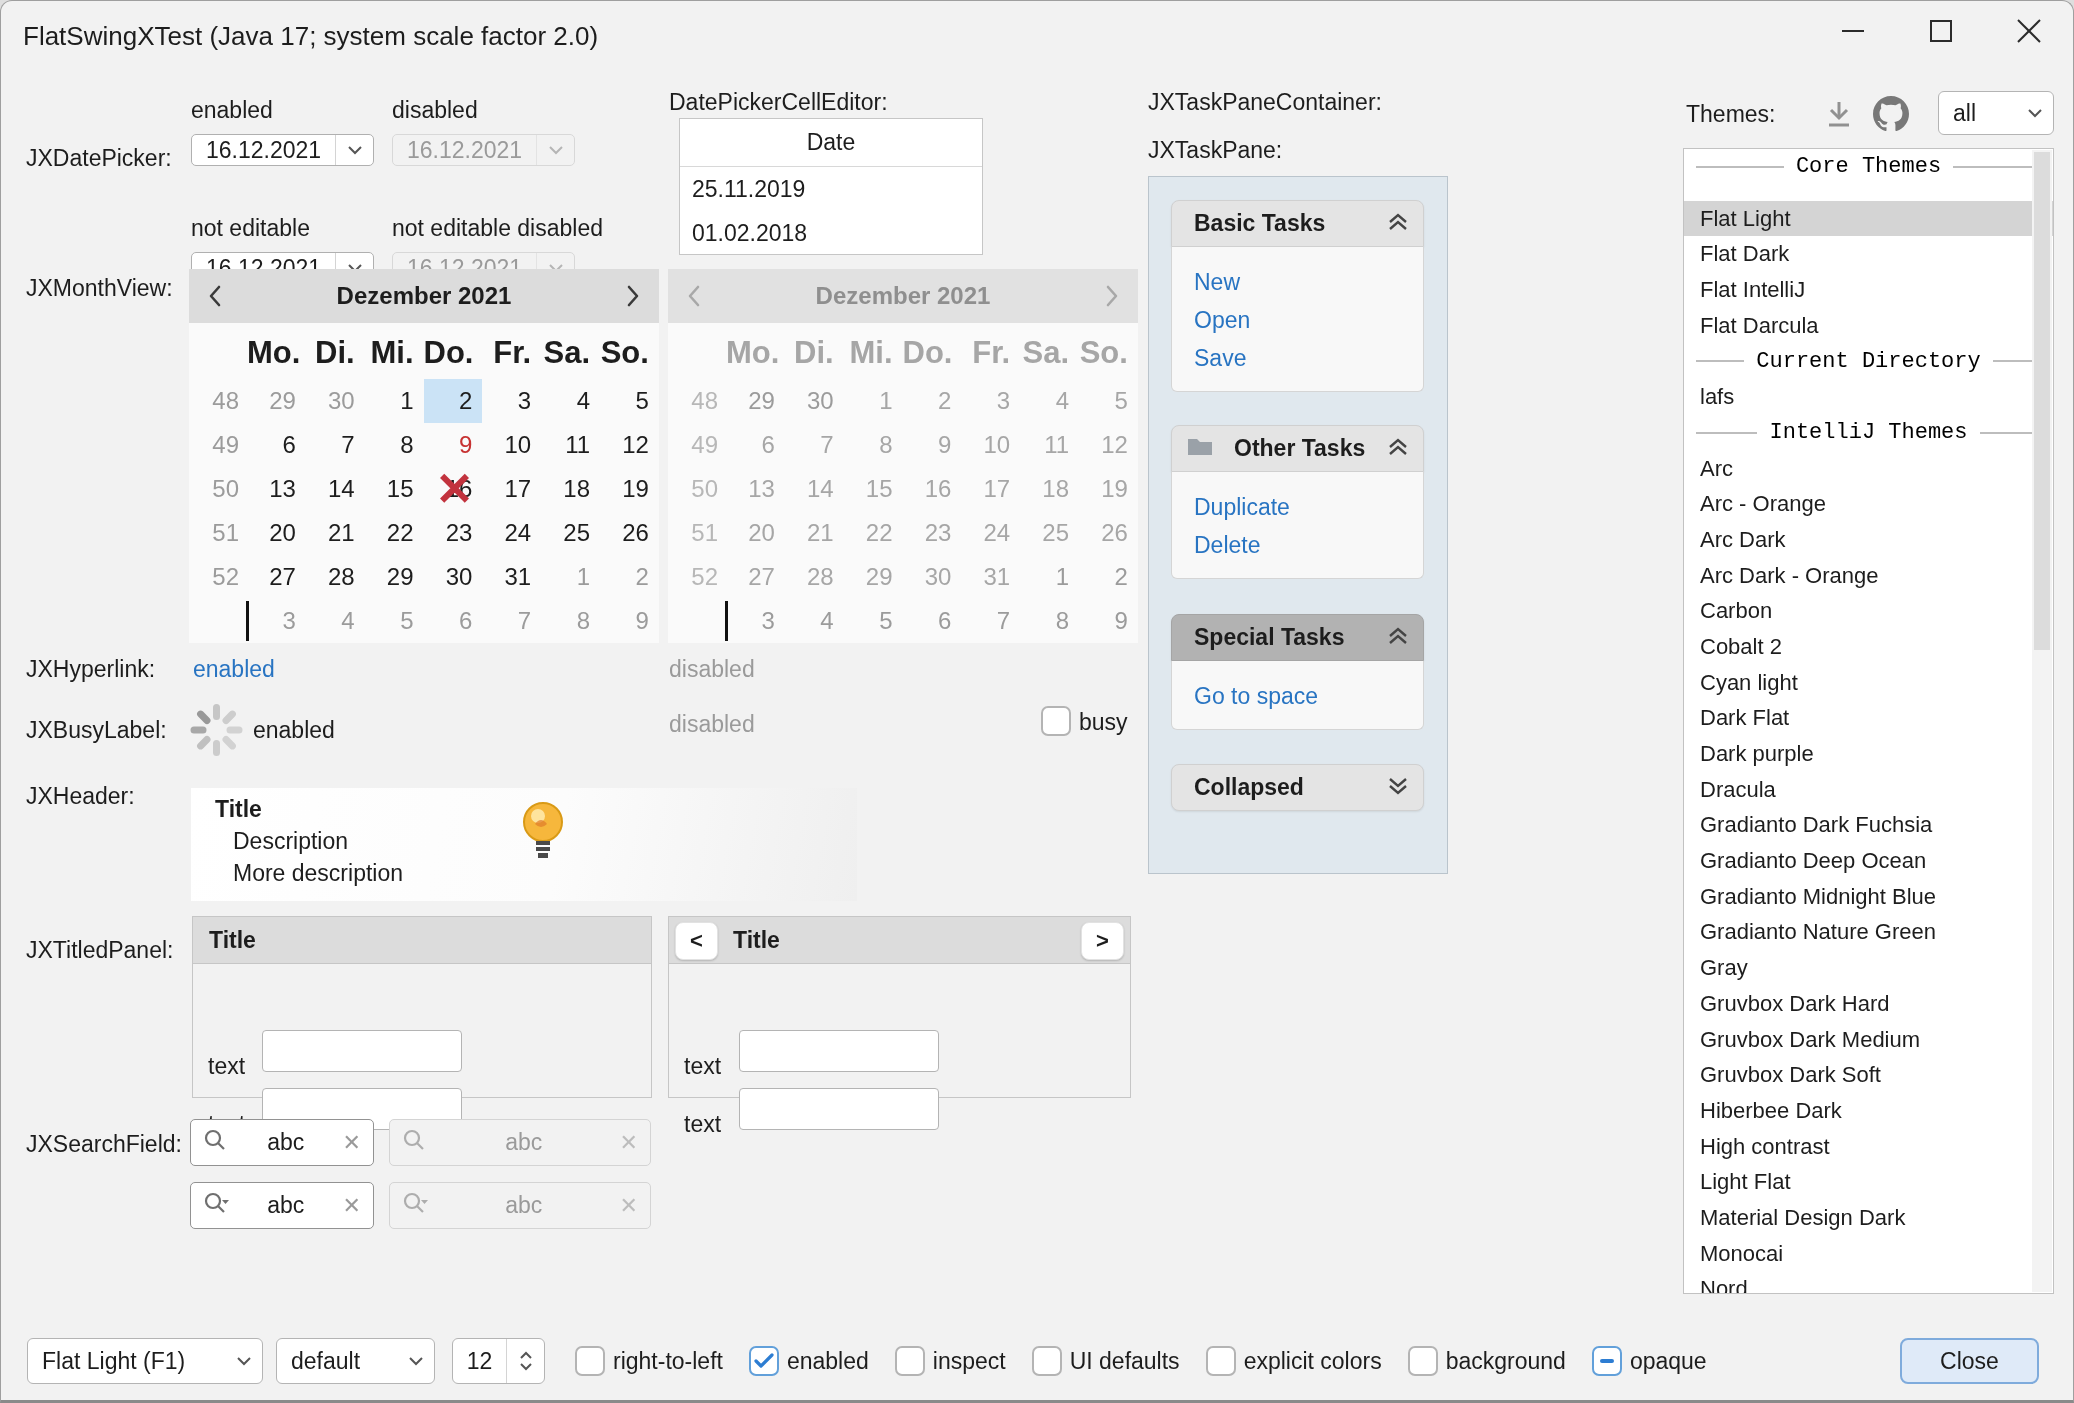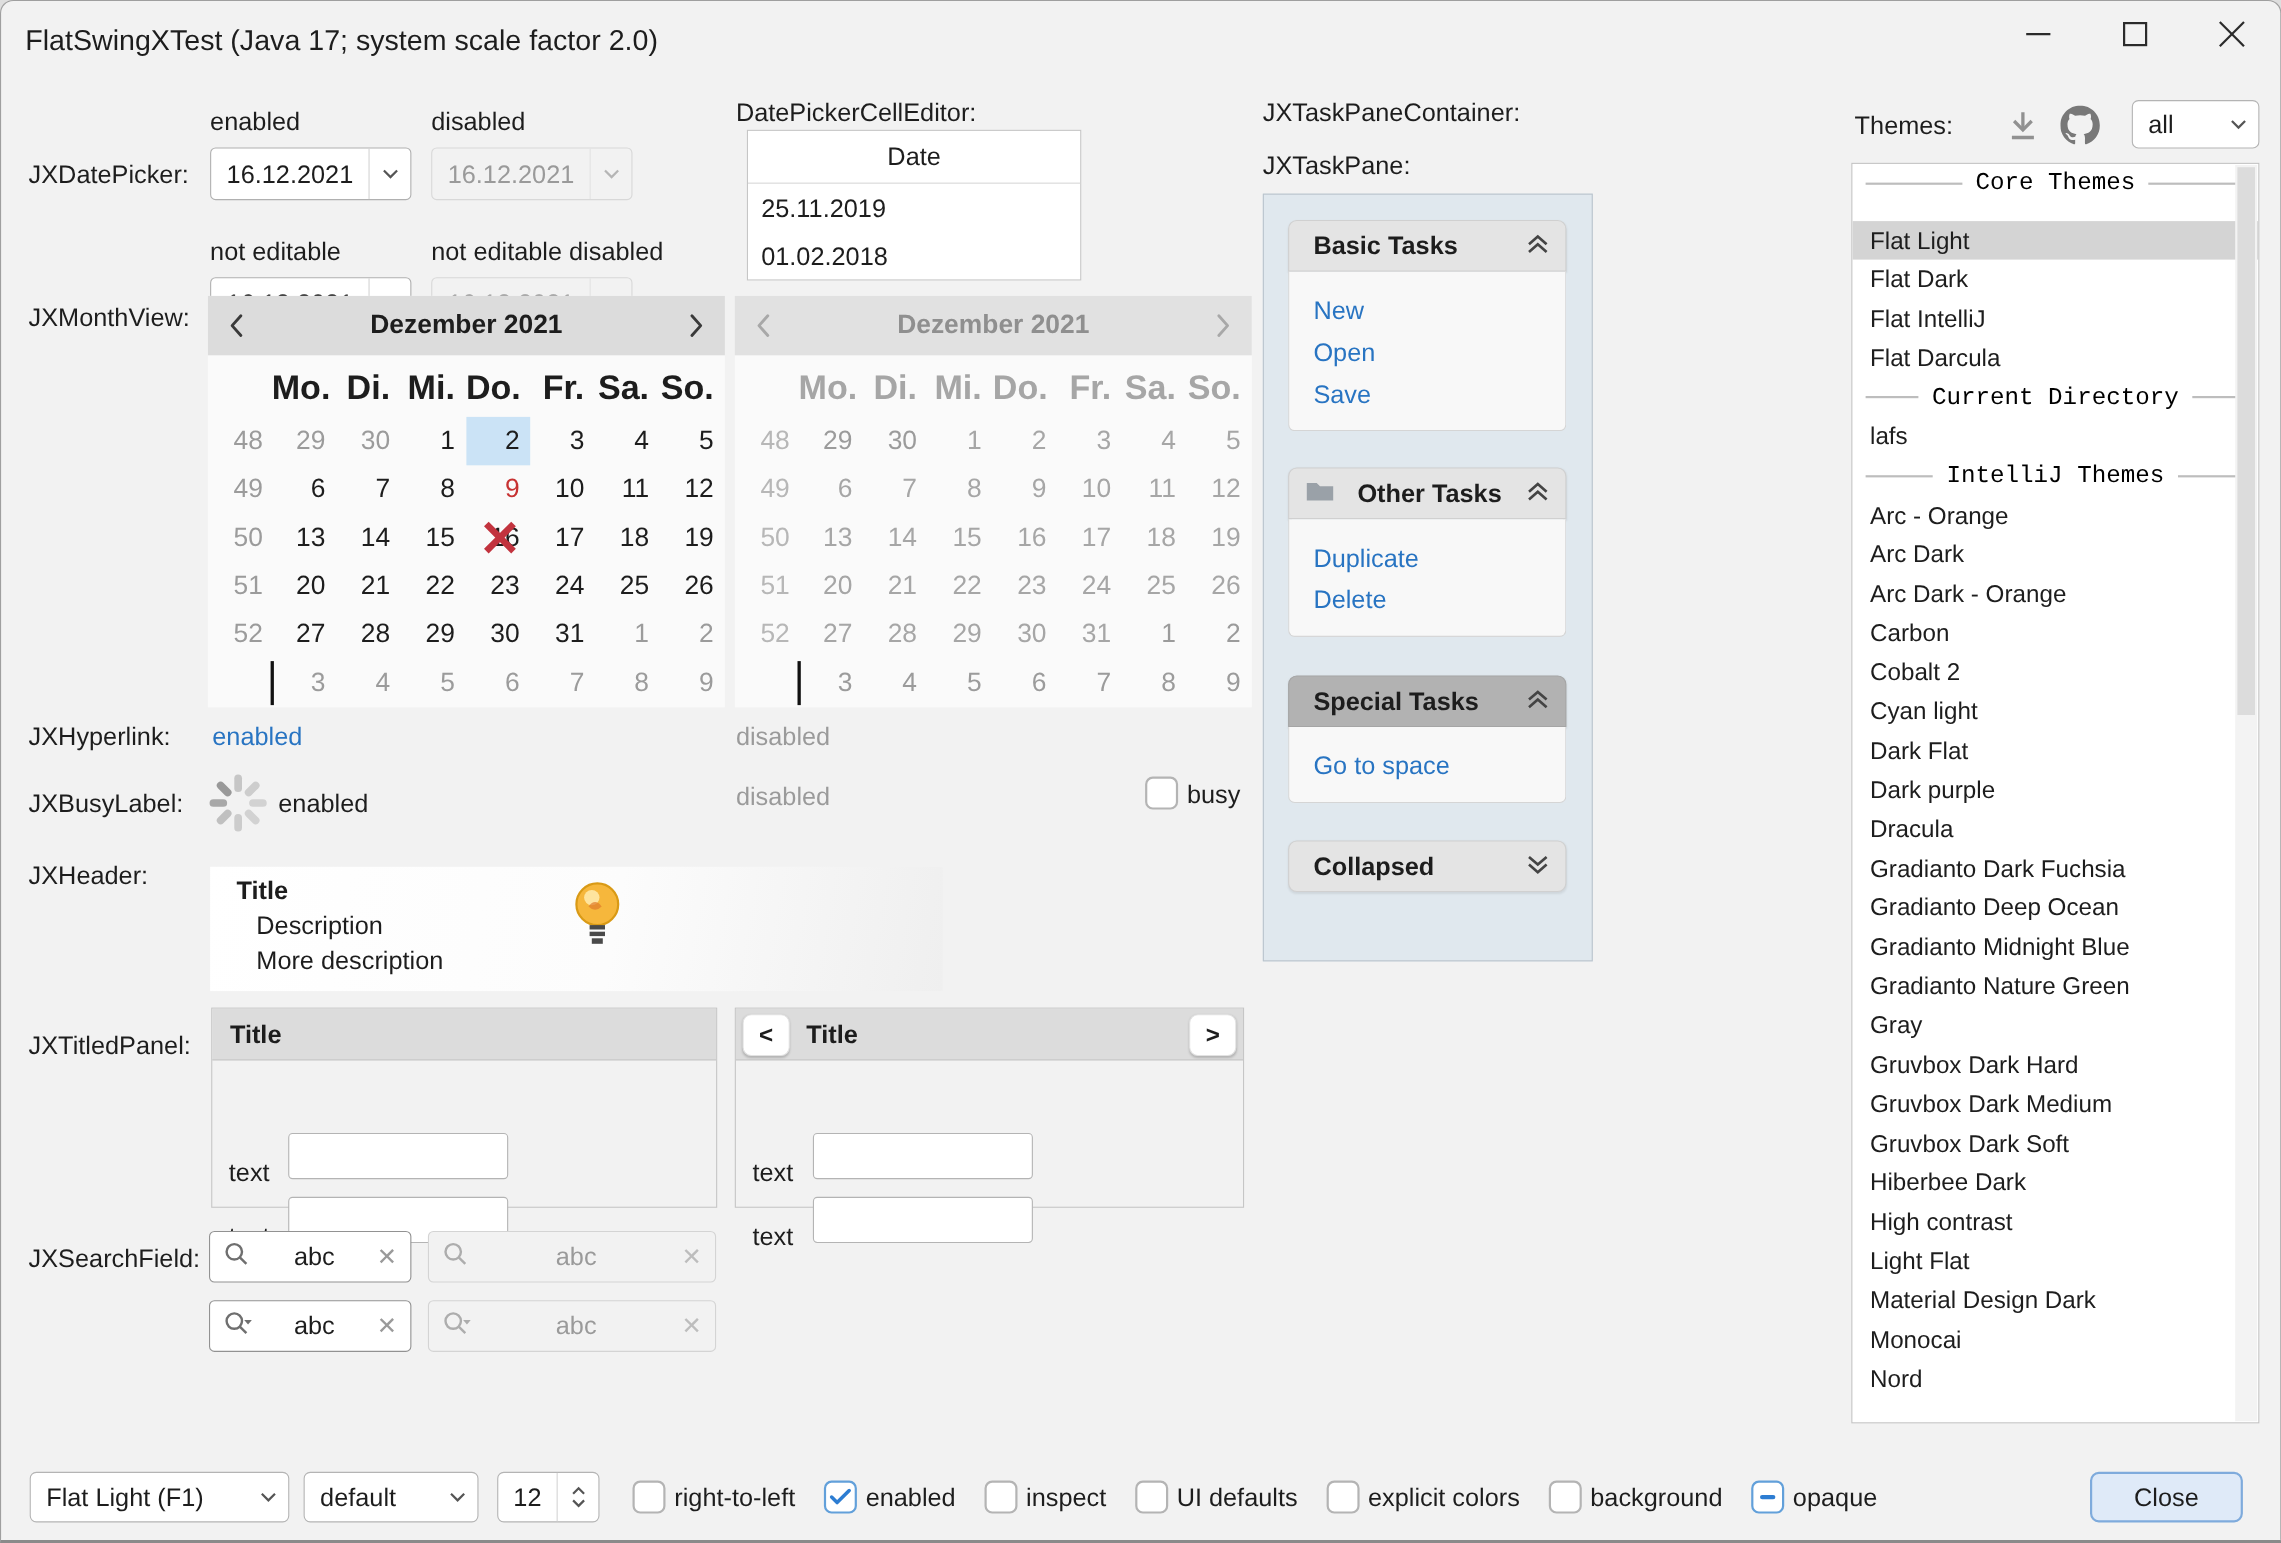--- a/index.html
+++ b/index.html
@@ -14,21 +14,21 @@
   .muted-lbl{color:#9a9a9a;}
 
   
   .titlebar-text{left:22px;top:20px;font-size:26px;}
   .winbtns{right:0;top:0;width:264px;height:60px;display:flex;}
   .wbtn{flex:1;display:flex;align-items:center;justify-content:center;}
 
   
   .field{background:#fff;border:1px solid #b0b0b0;border-radius:5px;display:flex;align-items:center;font-size:23px;}
   .field.disabled{background:#f2f2f2;border-color:#d8d8d8;color:#9a9a9a;}
-  .dp{width:183px;height:48px;}
+  .dp{width:183px;height:32px;}
   .dp-text{flex:1;padding-left:14px;}
   .dp-btn{width:38px;align-self:stretch;display:flex;align-items:center;justify-content:center;border-left:1px solid #d4d4d4;}
   .field.disabled .dp-btn{border-left-color:#e3e3e3;}
 
   
   .celltable{left:668px;top:117px;width:304px;height:137px;background:#fff;border:1px solid #c6c6c6;font-size:23px;margin-left:10px;}
   .cellhead{height:48px;display:flex;align-items:center;justify-content:center;border-bottom:1px solid #d8d8d8;}
   .cellrow{height:44px;display:flex;align-items:center;padding-left:12px;}
 
   
@@ -505,20 +505,21 @@
   <div class="abs tlist">
     <div id="themes-items">
         <div class="tsep">Core Themes</div>
         <div class="titem sel">Flat Light</div>
         <div class="titem">Flat Dark</div>
         <div class="titem">Flat IntelliJ</div>
         <div class="titem">Flat Darcula</div>
         <div class="tsep">Current Directory</div>
         <div class="titem">lafs</div>
         <div class="tsep">IntelliJ Themes</div>
+        <div class="titem">Arc</div>
         <div class="titem">Arc - Orange</div>
         <div class="titem">Arc Dark</div>
         <div class="titem">Arc Dark - Orange</div>
         <div class="titem">Carbon</div>
         <div class="titem">Cobalt 2</div>
         <div class="titem">Cyan light</div>
         <div class="titem">Dark Flat</div>
         <div class="titem">Dark purple</div>
         <div class="titem">Dracula</div>
         <div class="titem">Gradianto Dark Fuchsia</div>

